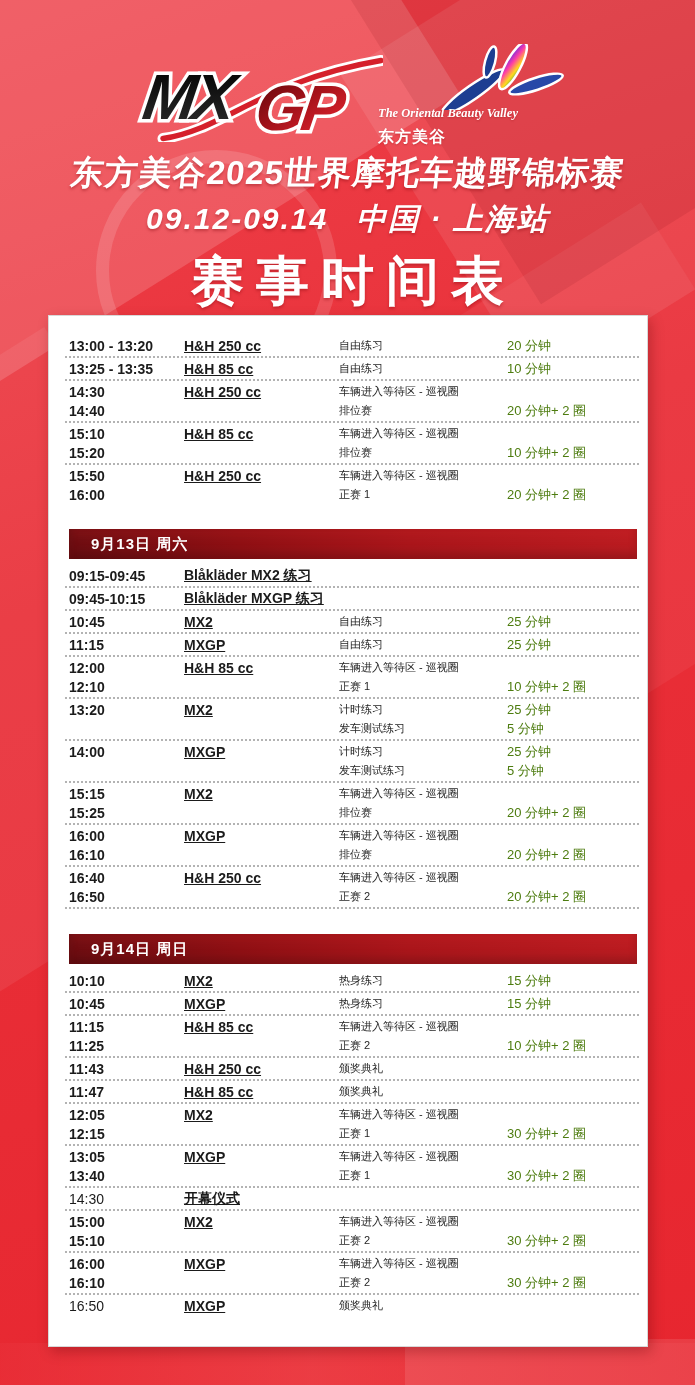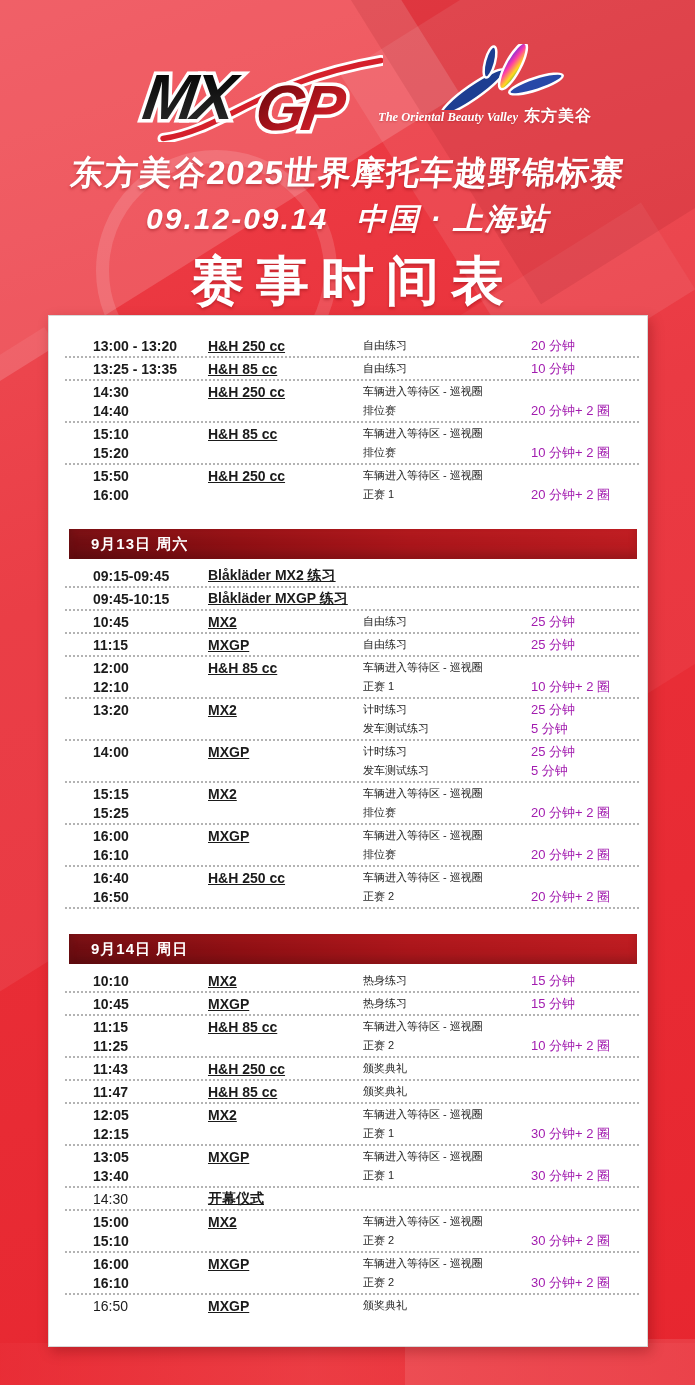--- a/index.html
+++ b/index.html
@@ -16,21 +16,21 @@
   .bg4{top:400px;left:-210px;width:430px;height:540px;background:rgba(255,255,255,.07);transform:rotate(-32deg);}
   .bg5{top:-170px;right:-140px;width:430px;height:390px;background:rgba(110,0,10,.10);transform:rotate(-32deg);}
   .bg6{bottom:0;left:405px;width:290px;height:46px;background:rgba(255,255,255,.10);}
   .bg7{top:250px;right:-80px;width:300px;height:420px;background:rgba(255,255,255,.05);transform:rotate(-32deg);}
 
   
   .mxgp-logo{position:absolute;left:133px;top:46px;width:250px;height:96px;}
   .bfly-logo{position:absolute;left:428px;top:44px;width:150px;height:66px;}
   .partner-tagline{
     position:absolute;left:378px;top:106px;width:250px;display:flex;align-items:baseline;gap:6px;
-    color:#ffffff;white-space:nowrap;text-shadow:0 1px 2px rgba(120,0,8,.3);
+    color:#ffffff;white-space:nowrap;text-shadow:0 1px 2px rgba(120,0,8,.3);flex-direction:column;
   }
   .partner-tagline .en{font-style:italic;font-size:12.5px;font-weight:700;font-family:"Liberation Serif","DejaVu Serif",serif;}
   .partner-tagline .cn{font-size:16px;font-weight:700;letter-spacing:1px;}
 
   
   .title-line{position:absolute;left:0;width:100%;text-align:center;color:#ffffff;font-weight:900;
     text-shadow:0 2px 3px rgba(120,0,8,.35);white-space:nowrap;}
   .t1{top:151px;font-size:33px;transform:skewX(-6deg);letter-spacing:1px;}
   .t2{top:199px;font-size:30px;font-style:italic;letter-spacing:2px;}
   .t2 .gap{display:inline-block;width:28px;}
@@ -45,27 +45,27 @@
   .section{margin-bottom:25px;}
   .section:last-child{margin-bottom:0;}
   .day-bar{
     height:30px;line-height:30px;margin:0 10px 7px 20px;padding-left:22px;
     color:#ffffff;font-size:15px;font-weight:700;letter-spacing:1px;
     background:linear-gradient(90deg,#6d0d11 0%,#8f1014 30%,#aa161b 60%,#bb1c21 100%);
     box-shadow:inset 0 -6px 10px rgba(0,0,0,.18), inset 0 8px 10px rgba(255,60,60,.10);
   }
   .row{
     height:19px;display:grid;grid-template-columns:115px 155px 168px auto;align-items:center;
-    padding:0 14px 0 44px;color:#1b1b1b;
+    padding:0 14px 0 20px;color:#1b1b1b;
   }
   .row .t{font-size:14px;font-weight:700;}
   .row.light .t{font-weight:400;}
   .row .c{font-size:14px;font-weight:700;text-decoration:underline;}
   .row .a{font-size:11px;color:#262626;}
-  .row .d{font-size:13px;color:#a21caf;}
+  .row .d{font-size:13px;color:#4d7c0f;}
   .sep{border-top:2px dotted #b3b3b3;margin:1px 8px 1px 16px;height:0;}
 
   .bottom-band{position:absolute;bottom:0;left:0;width:100%;height:42px;
     background:linear-gradient(90deg,#e93039 0%,#ee4a50 45%,#ea323b 100%);opacity:.6;}
 </style>
 </head>
 <body>
 
 <div class="poster">
 

